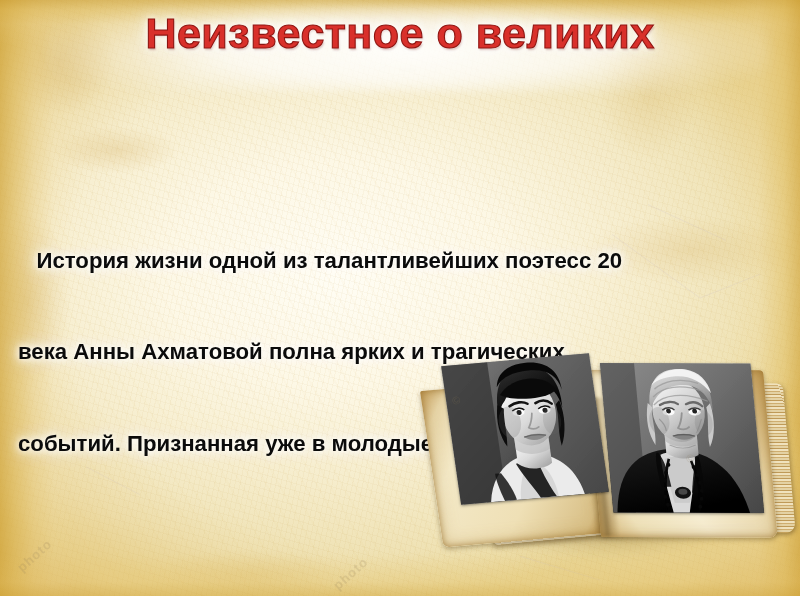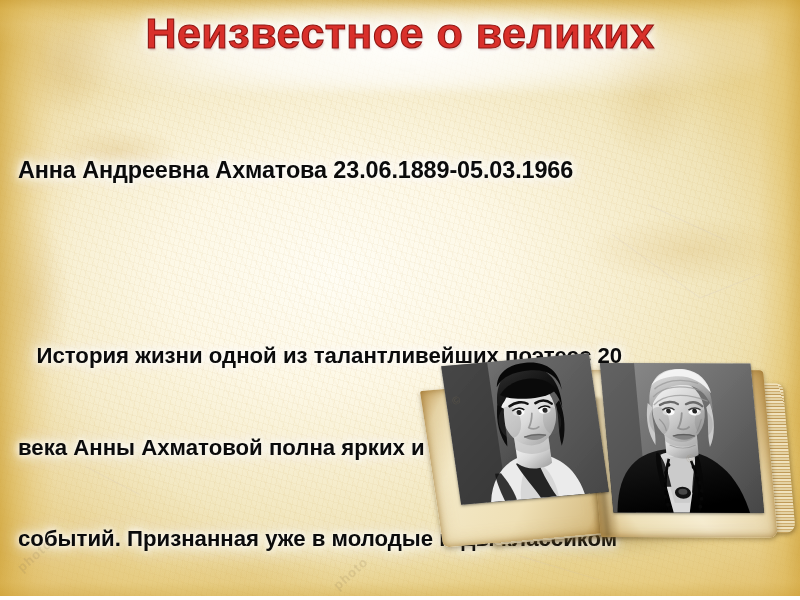--- a/index.html
+++ b/index.html
@@ -300,21 +300,20 @@
   <div class="bg-layer bg-leftband"></div>
   <div class="bg-layer bg-topband"></div>
   <div class="bg-layer bg-rightband"></div>
   <div class="bg-layer bg-bottomband"></div>
   <div class="bg-headline-glow"></div>
 
   <div class="headline">Неизвестное о великих</div>
 
   <div class="textcol">
 
-    <div class="subject-line">Анна Андреевна Ахматова  23.06.1889-05.03.1966</div>
 
     <p class="para">
       <span class="ln">   История жизни одной из талантливейших поэтесс 20</span>
       <span class="ln">века Анны Ахматовой полна ярких и трагических</span>
       <span class="ln">событий. Признанная уже в молодые годы классиком</span>
       
       
       
     </p>
 

